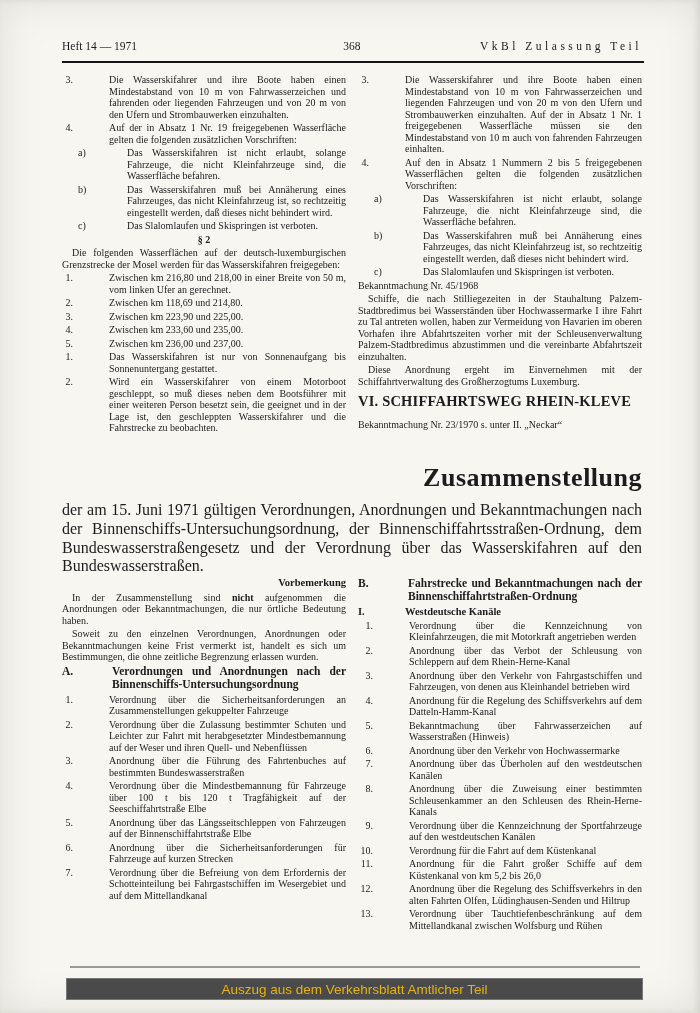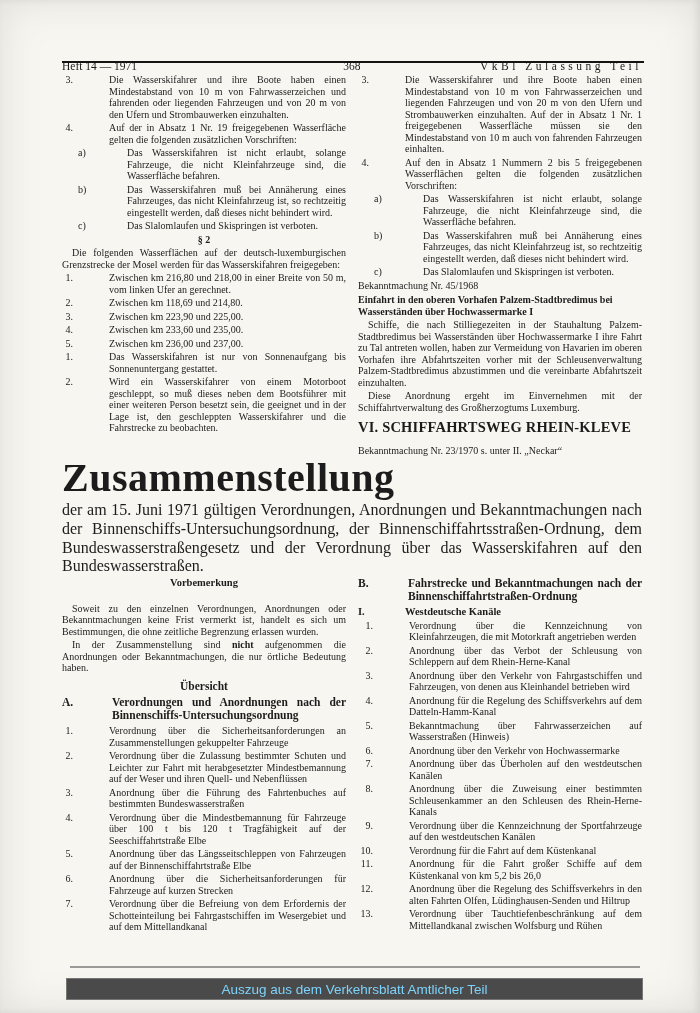--- a/index.html
+++ b/index.html
@@ -3,21 +3,21 @@
 <meta charset="utf-8">
 <style>
   html,body{margin:0;padding:0;background:#e8e7e3;}
   .page{
     position:relative;width:700px;height:1013px;margin:0 auto;
     background:#f7f6f1;overflow:hidden;box-sizing:border-box;
     font-family:"Liberation Serif","DejaVu Serif",serif;color:#1c1c1c;
     box-shadow:inset 0 0 40px rgba(120,115,105,.18), inset -3px 0 6px rgba(100,95,90,.12);
   }
   
-  .hdr{position:absolute;top:60px;left:62px;right:58px;display:flex;align-items:baseline;font-size:11.5px;}
+  .hdr{position:absolute;top:40px;left:62px;right:58px;display:flex;align-items:baseline;font-size:11.5px;}
   .hdr .c{flex:1;text-align:center;font-weight:normal;}
   .hdr .l{flex:1;text-align:left;}
   .hdr .r{flex:1;text-align:right;letter-spacing:3.5px;white-space:nowrap;}
   .hdr-rule{position:absolute;top:61px;left:62px;right:56px;border-top:2.5px solid #141414;}
   
   .cols{position:absolute;left:62px;right:58px;display:flex;gap:12px;}
   .cols-top{top:74px;}
   .cols-bot{top:577px;}
   .col{flex:1;min-width:0;font-size:10px;line-height:11.5px;text-align:justify;hyphens:auto;}
   .col p{margin:0 0 2px;text-indent:10px;}
@@ -27,36 +27,36 @@
   .li-body{flex:1;text-align:justify;min-width:0;margin-left:32px;}
   .sub{padding-left:16px;}
   .sub .li-num{flex-basis:17px;text-align:left;padding-right:0;}
   .secmark{text-align:center;font-weight:bold;margin:1px 0 2px;text-indent:0;}
   .note{margin:1px 0 2px;}
   .bold-head{font-weight:bold;margin:3px 0 2px;text-align:left;}
   .vi-head{font-weight:bold;font-size:14.5px;line-height:16px;margin:6px 0 10px;letter-spacing:.2px;white-space:nowrap;}
   .vi-note{font-size:10px;}
   
   .summary{position:absolute;top:460px;left:62px;right:58px;}
-  .summary-title{text-align:left;font-weight:bold;font-size:40px;line-height:36px;letter-spacing:.5px;}
+  .summary-title{text-align:right;font-weight:bold;font-size:26px;line-height:36px;letter-spacing:.5px;}
   .summary-lead{margin-top:5px;font-size:16px;line-height:18.8px;text-align:justify;hyphens:auto;}
   
-  .small-bold{font-weight:bold;font-size:10.5px;margin:0 0 14px;text-align:center;}
+  .small-bold{font-weight:bold;font-size:10.5px;margin:0 0 3px;text-align:right;}
   .uebersicht{text-align:center;font-weight:bold;font-size:11.5px;margin:7px 0 4px;}
   .ab-head{display:flex;font-weight:bold;font-size:11.5px;line-height:13px;margin:0 0 3px;}
   .ab-head .li-num{flex-basis:18px;text-align:left;padding-right:0;}
   .i-head{display:flex;font-weight:bold;font-size:10.5px;margin:0 0 2px;}
   .i-head .li-num{flex-basis:15px;text-align:left;padding-right:0;}
   
   .foot-rule{position:absolute;top:966px;left:70px;right:60px;border-top:2px solid #9a9a98;}
   .foot-bar{
     position:absolute;top:978px;left:66px;right:57px;height:22px;
     background:#4a4a4a;border:1px solid #767676;box-sizing:border-box;
     display:flex;align-items:center;justify-content:center;
-    color:#7dd3fc;font-family:"Liberation Sans","DejaVu Sans",sans-serif;font-size:13.5px;
+    color:#eab308;font-family:"Liberation Sans","DejaVu Sans",sans-serif;font-size:13.5px;
   }
 </style>
 </head>
 <body>
 
 <div class="page">
 
   <div class="hdr">
     <span class="l">Heft 14 — 1971</span>
     <span class="c">368</span>
@@ -145,40 +145,38 @@
       </div>
       <div class="li sub">
         <span class="li-num">b)</span>
         <span class="li-body">Das Wasserskifahren muß bei Annäherung eines Fahrzeuges, das nicht Kleinfahrzeug ist, so rechtzeitig eingestellt werden, daß dieses nicht behindert wird.</span>
       </div>
       <div class="li sub">
         <span class="li-num">c)</span>
         <span class="li-body">Das Slalomlaufen und Skispringen ist verboten.</span>
       </div>
       <div class="note">Bekanntmachung Nr. 45/1968</div>
-      <div class="bold-head">Einfahrt in den oberen Vorhafen Palzem-Stadtbredimus bei Wasserständen über Hochwassermarke I</div>
       <p>Schiffe, die nach Stilliegezeiten in der Stauhaltung Palzem-Stadtbredimus bei Wasserständen über Hochwassermarke I ihre Fahrt zu Tal antreten wollen, haben zur Vermeidung von Havarien im oberen Vorhafen ihre Abfahrtszeiten vorher mit der Schleusenverwaltung Palzem-Stadtbredimus abzustimmen und die vereinbarte Abfahrtszeit einzuhalten.</p>
       <p>Diese Anordnung ergeht im Einvernehmen mit der Schiffahrtverwaltung des Großherzogtums Luxemburg.</p>
       <div class="vi-head">VI. SCHIFFAHRTSWEG RHEIN-KLEVE</div>
       <div class="vi-note">Bekanntmachung Nr. 23/1970 s. unter II. „Neckar“</div>
     </div>
   </div>
 
   <div class="summary">
     <div class="summary-title">Zusammenstellung</div>
     <div class="summary-lead">der am 15. Juni 1971 gültigen Verordnungen, Anordnungen und Bekanntmachungen nach der Binnenschiffs-Untersuchungsordnung, der Binnenschiffahrtsstraßen-Ordnung, dem Bundeswasserstraßengesetz und der Verordnung über das Wasserskifahren auf den Bundeswasserstraßen.</div>
   </div>
 
   <div class="cols cols-bot">
 
     <div class="col">
       <div class="small-bold">Vorbemerkung</div>
+      <p><span>In der Zusammenstellung sind </span><b>nicht</b><span> aufgenommen die Anordnungen oder Bekanntmachungen, die nur örtliche Bedeutung haben.</span></p>
       <p>Soweit zu den einzelnen Verordnungen, Anordnungen oder Bekanntmachungen keine Frist vermerkt ist, handelt es sich um Bestimmungen, die ohne zeitliche Begrenzung erlassen wurden.</p>
-      <p><span>In der Zusammenstellung sind </span><b>nicht</b><span> aufgenommen die Anordnungen oder Bekanntmachungen, die nur örtliche Bedeutung haben.</span></p>
-      <div class="uebersicht">Übersicht</div>
       <div class="ab-head">
         <span class="li-num">A.</span>
         <span class="li-body">Verordnungen und Anordnungen nach der Binnenschiffs-Untersuchungsordnung</span>
       </div>
       <div>
 
           <div class="li">
             <span class="li-num">1.</span>
             <span class="li-body">Verordnung über die Sicherheitsanforderungen an Zusammenstellungen gekuppelter Fahrzeuge</span>
           </div>

